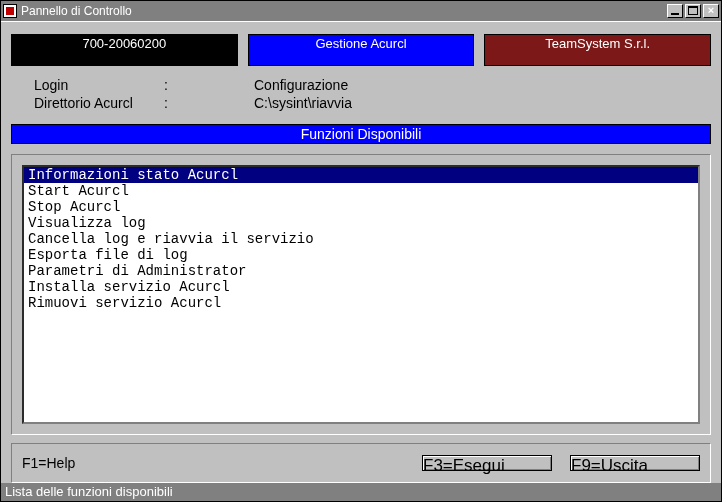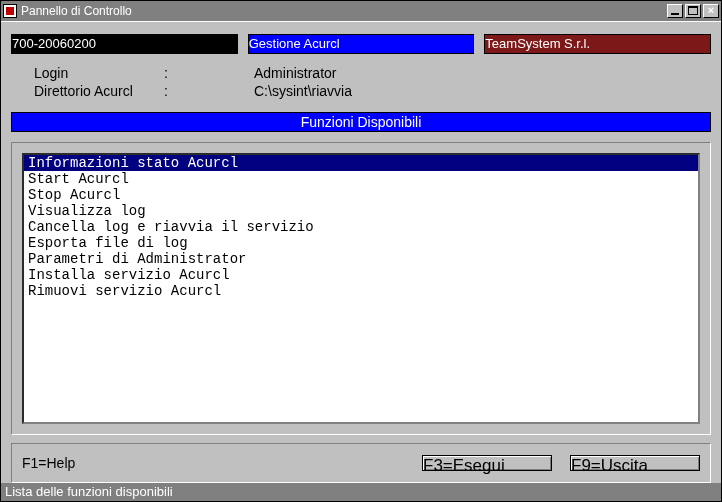--- a/index.html
+++ b/index.html
@@ -75,23 +75,23 @@
     flex-direction: column;
     border-top: 1px solid #fff;
   }
   .top-bars {
     display: flex;
     gap: 10px;
     padding: 12px 10px 6px 10px;
   }
   .bar {
     flex: 1;
-    height: 20px;
-    border: 1px solid #000;
-    text-align: left;
+    height: 32px;
+    border: 1px solid #000;
+    text-align: center;
     line-height: 18px;
     font-size: 13px;
   }
   .bar-black { background: #000; color: #fff; }
   .bar-blue  { background: #0000ff; color: #fff; }
   .bar-maroon{ background: #7c1818; color: #fff; }
   .info-rows {
     padding: 4px 18px 10px 33px;
   }
   .info-row {
@@ -201,21 +201,21 @@
     <div class="top-bars">
       <div class="bar bar-black">700-20060200</div>
       <div class="bar bar-blue">Gestione Acurcl</div>
       <div class="bar bar-maroon">TeamSystem S.r.l.</div>
     </div>
 
     <div class="info-rows">
       <div class="info-row">
         <div class="info-label">Login</div>
         <div class="info-colon">:</div>
-        <div class="info-value">Administrator</div>
+        <div class="info-value">Configurazione</div>
       </div>
       <div class="info-row">
         <div class="info-label">Direttorio Acurcl</div>
         <div class="info-colon">:</div>
         <div class="info-value">C:\sysint\riavvia</div>
       </div>
     </div>
 
     <div class="section-header">Funzioni Disponibili</div>
 

